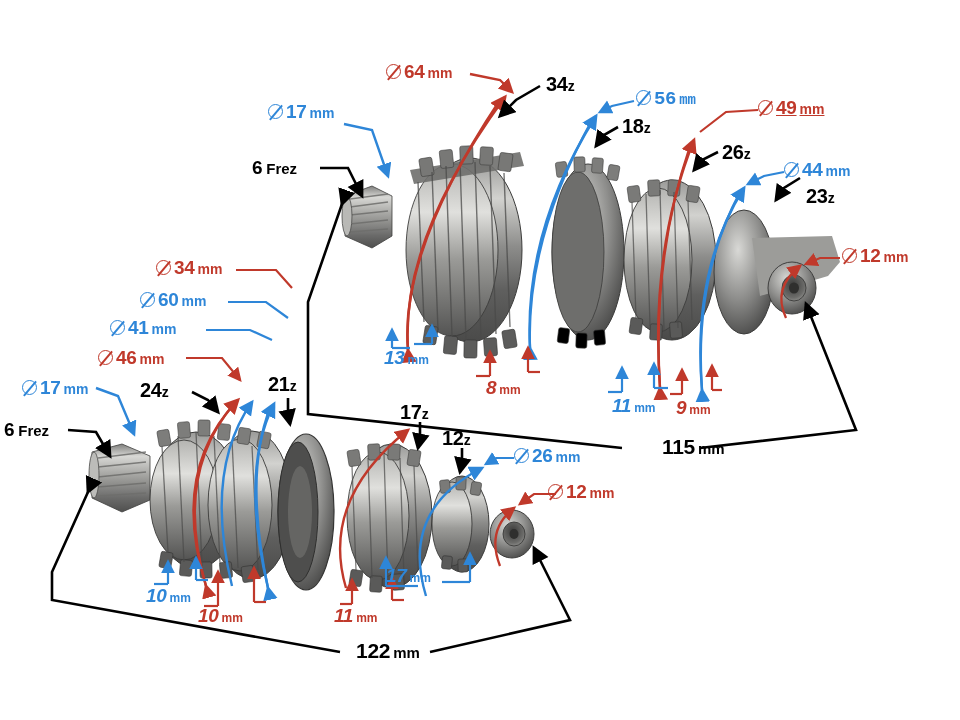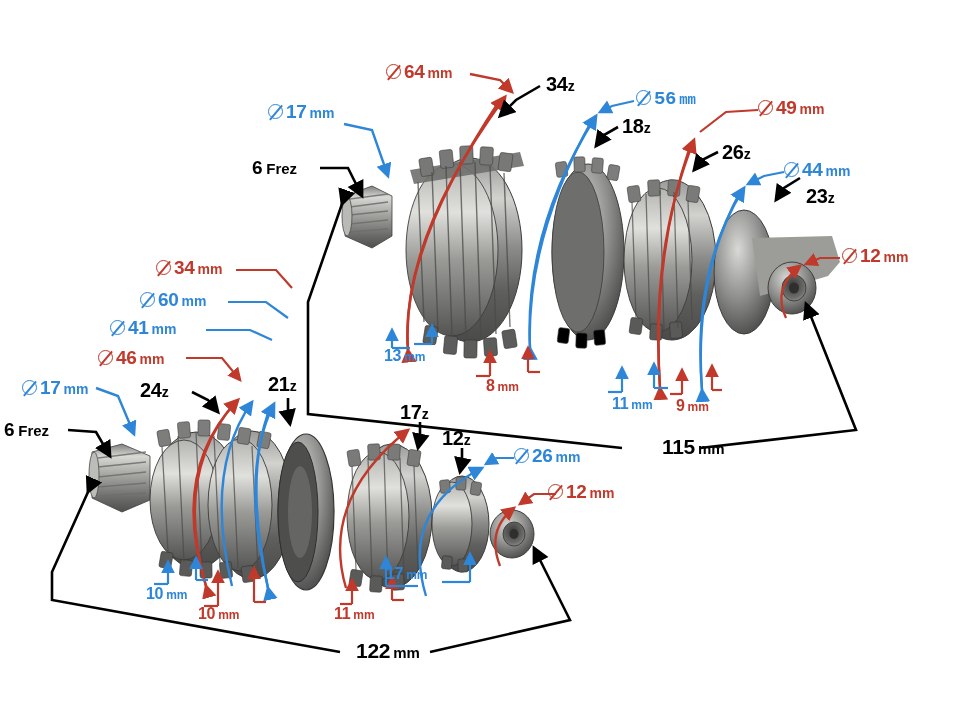--- a/index.html
+++ b/index.html
@@ -34,21 +34,21 @@
   .lbl .num {
     font-size: 19px;
     font-weight: bold;
     letter-spacing: -0.3px;
   }
   .lbl .unit {
     font-size: 14px;
     font-weight: bold;
     margin-left: 3px;
   }
-  .lbl.small .num { font-size: 16px; }
+  .lbl.small .num { font-size: 19px; font-style: italic; }
   .lbl.small .unit { font-size: 12px; }
   .lbl.red   { color: #c0392b; }
   .lbl.blue  { color: #2e86d8; }
   .lbl.black { color: #000000; }
 
   
   .dia {
     display: inline-block;
     position: relative;
     width: 17px;
@@ -449,21 +449,21 @@
   </div>
 
   <div class="lbl blue" style="left:636px; top:90px;font-family:Liberation Mono, monospace;">
     <span class="dia"><span class="ring"></span><span class="slash"></span></span><span class="num">56</span><span class="unit">mm</span>
   </div>
 
   <div class="lbl black toothz" style="left:622px; top:116px;">
     <span class="num">18</span><span class="zz">z</span>
   </div>
 
-  <div class="lbl red" style="left:758px; top:98px;">
+  <div class="lbl red" style="left:758px; top:98px;text-decoration:underline;">
     <span class="dia"><span class="ring"></span><span class="slash"></span></span><span class="num">49</span><span class="unit">mm</span>
   </div>
 
   <div class="lbl black toothz" style="left:722px; top:142px;">
     <span class="num">26</span><span class="zz">z</span>
   </div>
 
   <div class="lbl blue" style="left:784px; top:160px;">
     <span class="dia"><span class="ring"></span><span class="slash"></span></span><span class="num">44</span><span class="unit">mm</span>
   </div>

